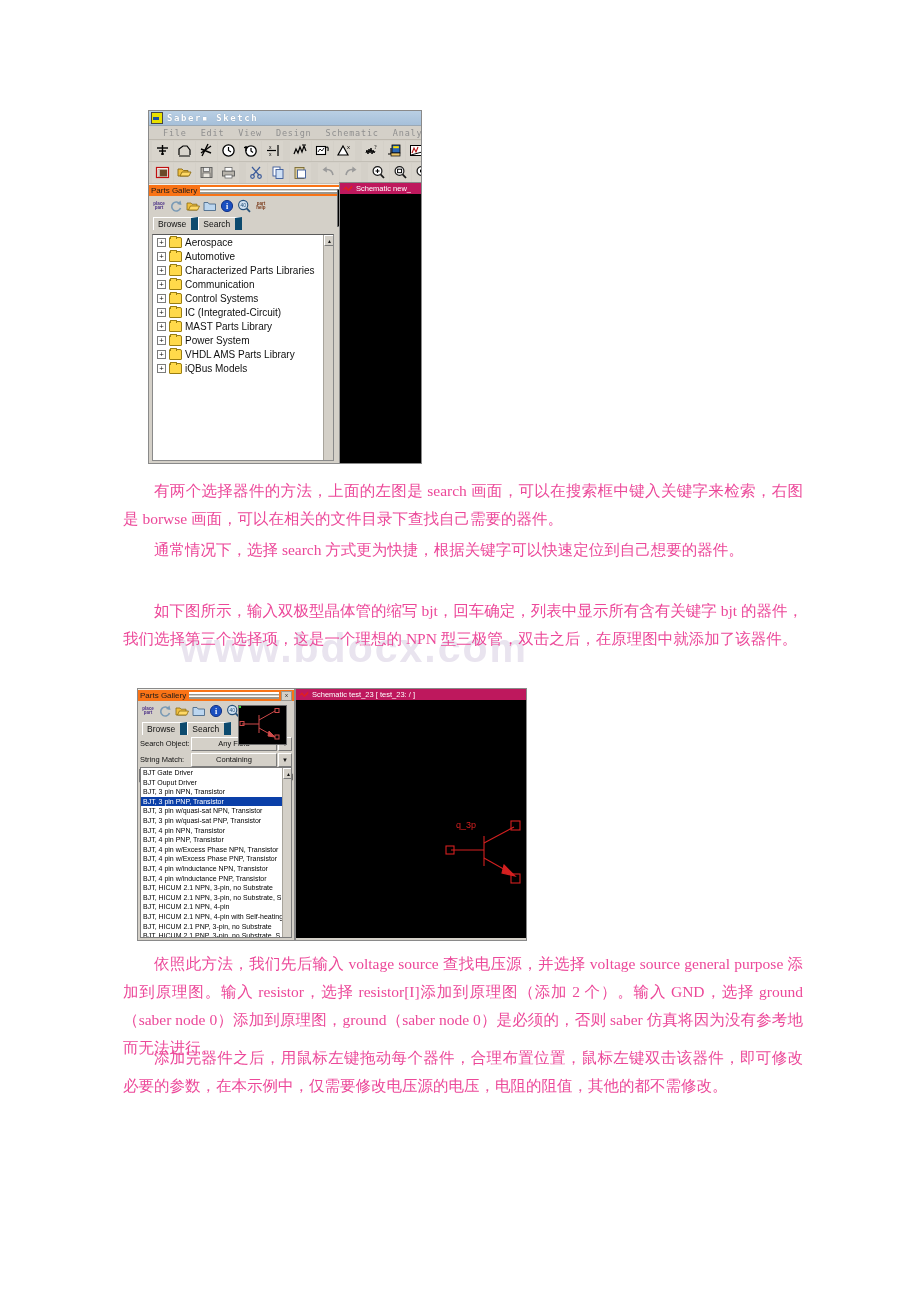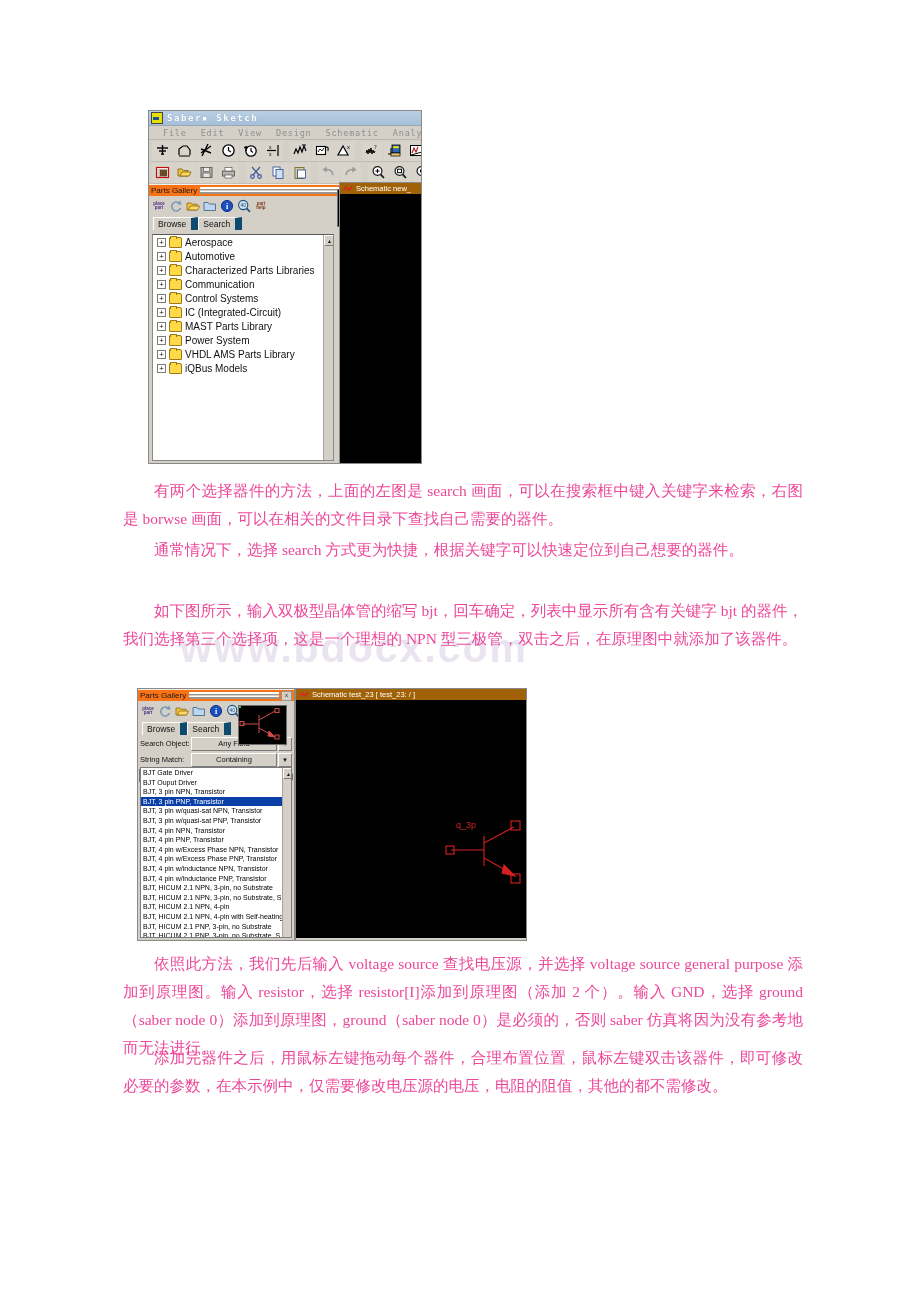--- a/index.html
+++ b/index.html
@@ -143,21 +143,21 @@
     position:absolute;left:188px;top:78px;width:50px;height:36px;
     background:#000;border:1px solid #6d6d6d;overflow:hidden;
   }
 
   
   .schem1{
     position:absolute;left:190px;top:71px;width:82px;height:281px;
     background:#d4d0c8;border:1px solid #8a8a8a;overflow:hidden;
   }
   .schem-title{
-    height:11px;background:#a16207;display:flex;align-items:center;gap:3px;
+    height:11px;background:#be185d;display:flex;align-items:center;gap:3px;
     padding-left:2px;
   }
   .schem-title .logo{
     width:11px;height:7px;flex:none;
   }
   .schem-title .txt{font-size:7.5px;color:#fff;white-space:nowrap;}
   .schem-canvas{background:#000;width:100%;height:100%;}
 
   
   .shot2{

